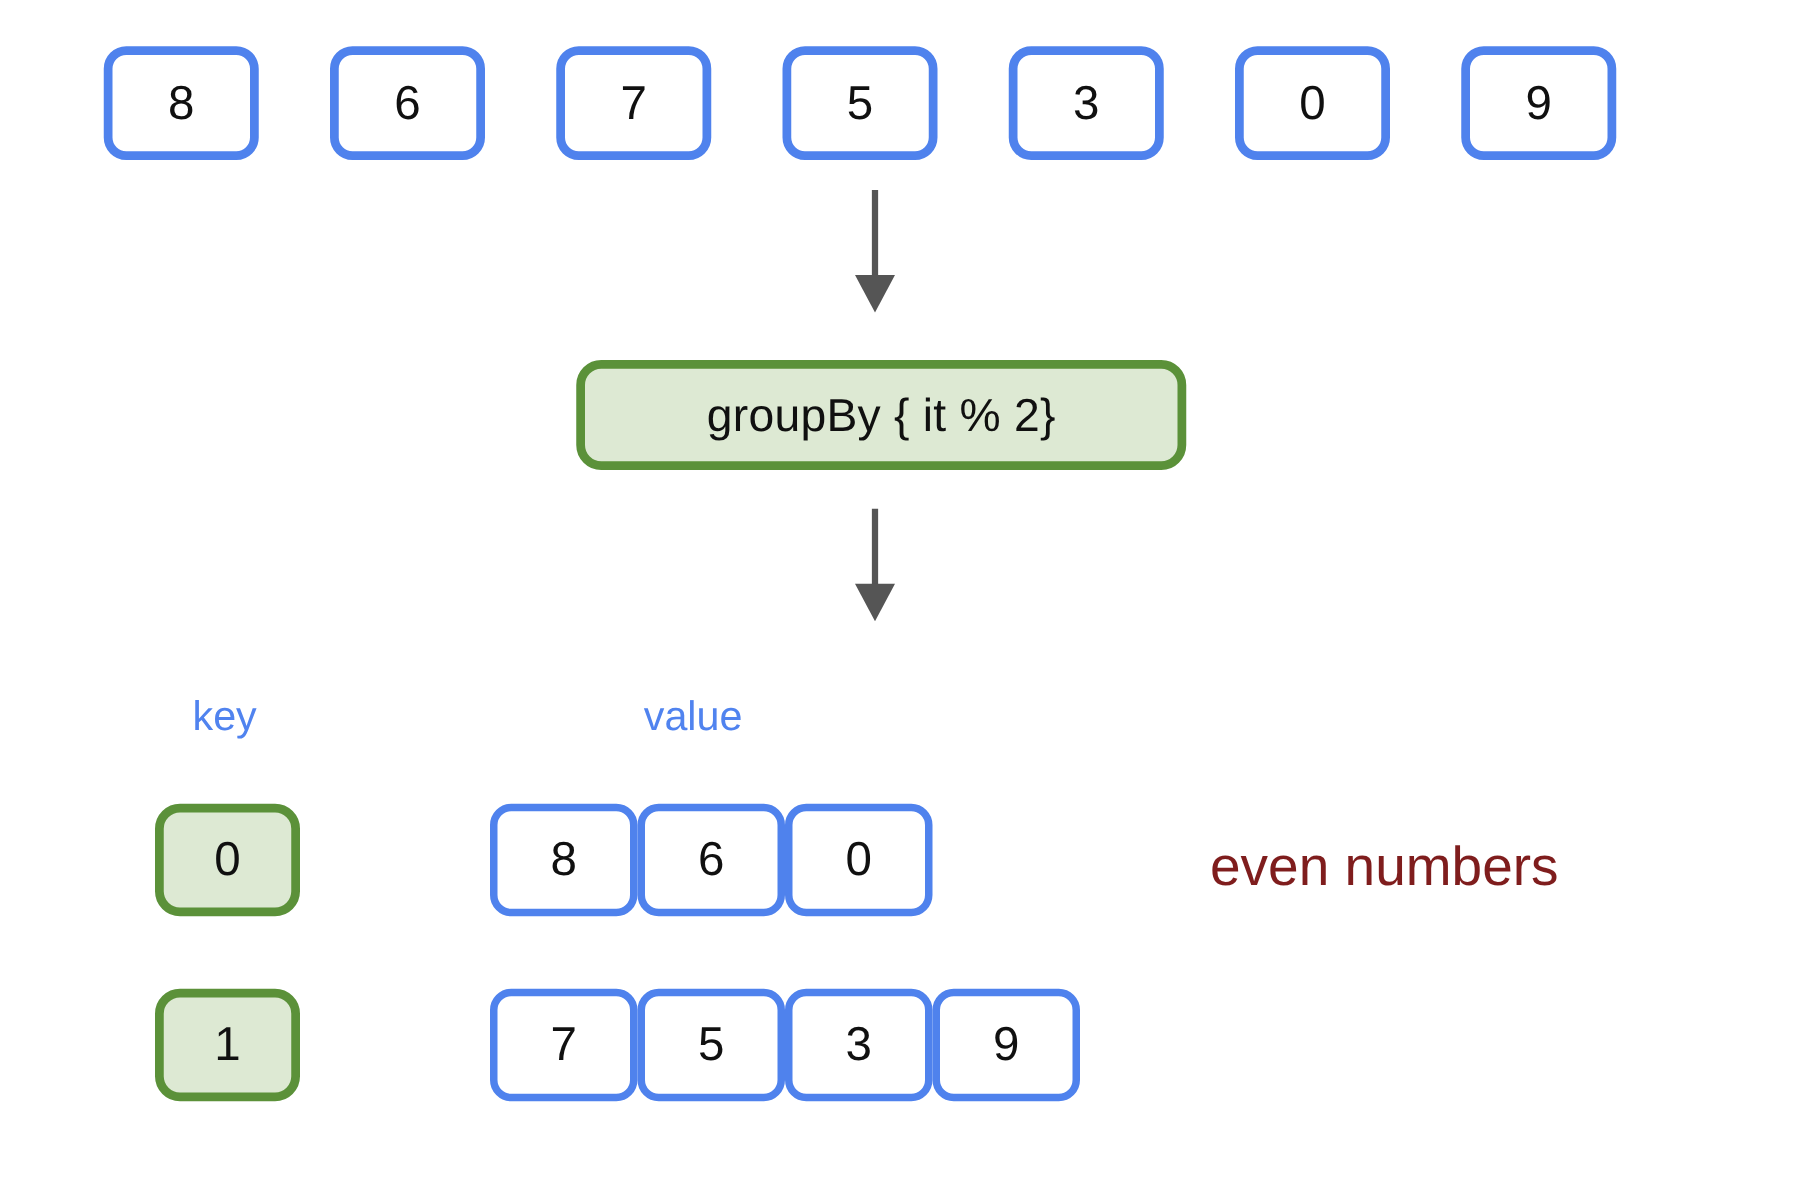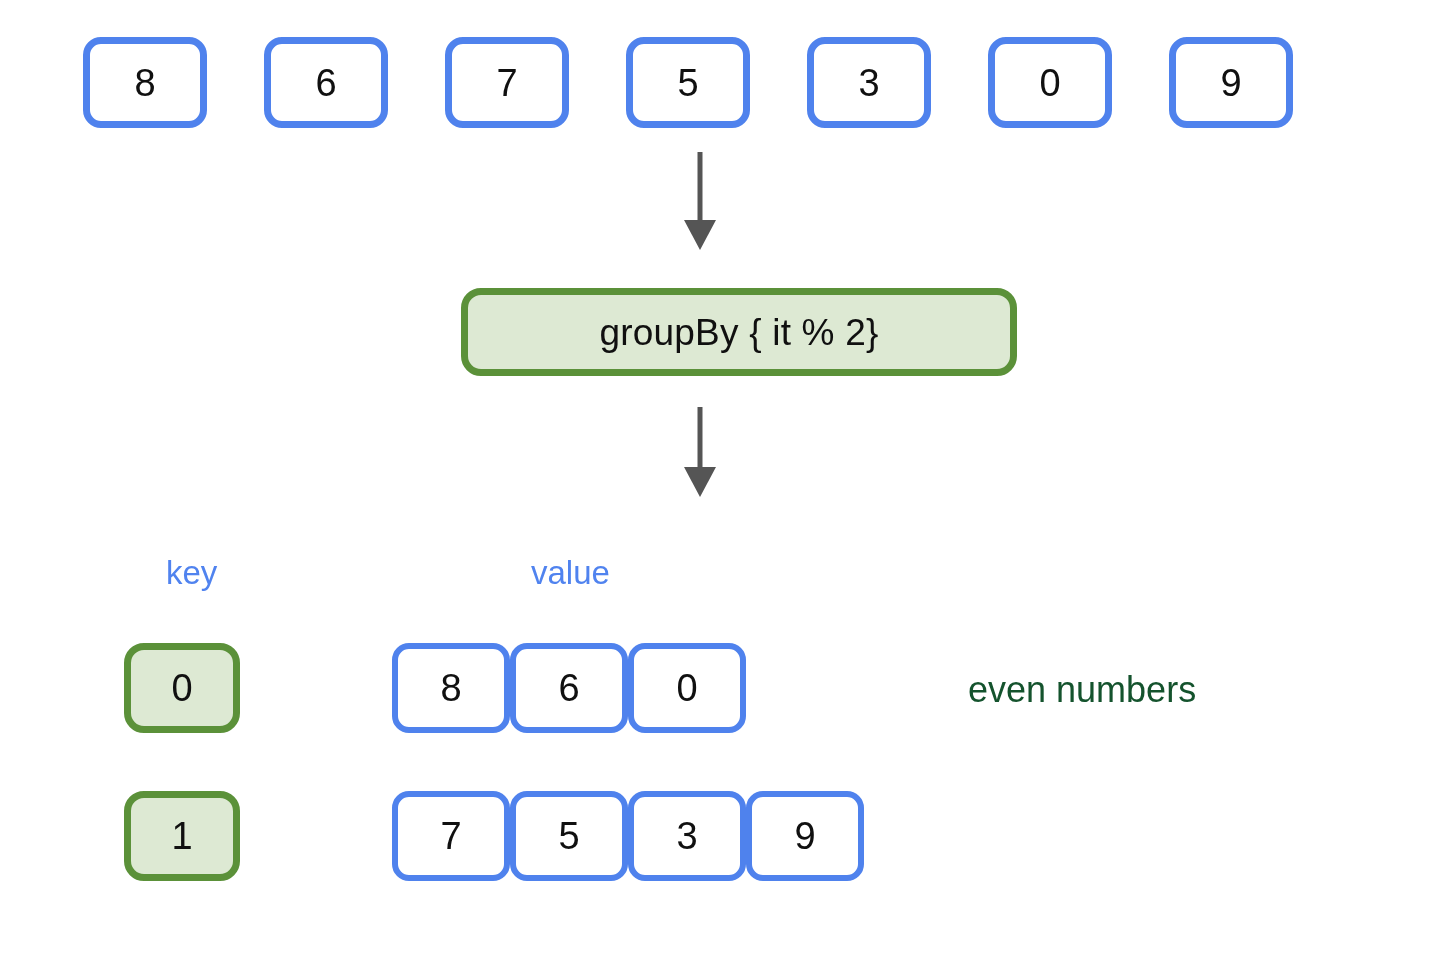--- a/index.html
+++ b/index.html
@@ -77,21 +77,21 @@
     font-size: 38px;
     color: #101010;
     line-height: 1;
   }
 
   
   .opbox {
     position: absolute;
     left: 461px;
     top: 288px;
-    width: 556px;
+    width: 488px;
     height: 88px;
     box-sizing: border-box;
     border: 7px solid #5b9139;
     border-radius: 20px;
     background: #dde9d3;
     display: flex;
     align-items: center;
     justify-content: center;
   }
   .opbox .op-text {
@@ -104,22 +104,22 @@
   
   .col-label {
     position: absolute;
     font-size: 33px;
     color: #5083ef;
     line-height: 1;
     white-space: nowrap;
   }
   .row-label {
     position: absolute;
-    font-size: 36px;
-    color: #14532d;
+    font-size: 44px;
+    color: #7f1d1d;
     line-height: 1;
     white-space: nowrap;
   }
 
   
   .arrow-svg { position: absolute; }
 </style>
 </head>
 <body>
 
@@ -144,22 +144,22 @@
     <span class="op-text">groupBy { it % 2}</span>
   </div>
 
   <svg class="arrow-svg" style="left:670px;top:405px;" width="60" height="100" viewBox="0 0 60 100">
     <line x1="30" y1="2" x2="30" y2="70" stroke="#555555" stroke-width="5"></line>
     <polygon points="30,92 14,62 46,62" fill="#555555"></polygon>
   </svg>
 
   <div class="abs" style="left:0;top:540px;width:1436px;height:380px;">
 
-    <div class="col-label" style="left:154px;top:16px;margin-left:12px;">key</div>
-    <div class="col-label" style="left:515px;top:16px;margin-left:16px;">value</div>
+    <div class="col-label" style="left:154px;top:16px;">key</div>
+    <div class="col-label" style="left:515px;top:16px;">value</div>
 
     <div class="abs" style="left:0;top:0;width:1436px;height:150px;">
       <div class="kcell" style="left:124px;top:103px;">0</div>
 
       <div class="vcell" style="left:392px;top:103px;">8</div>
       <div class="vcell" style="left:510px;top:103px;">6</div>
       <div class="vcell" style="left:628px;top:103px;">0</div>
 
       <div class="row-label" style="left:968px;top:132px;">even numbers</div>
     </div>

